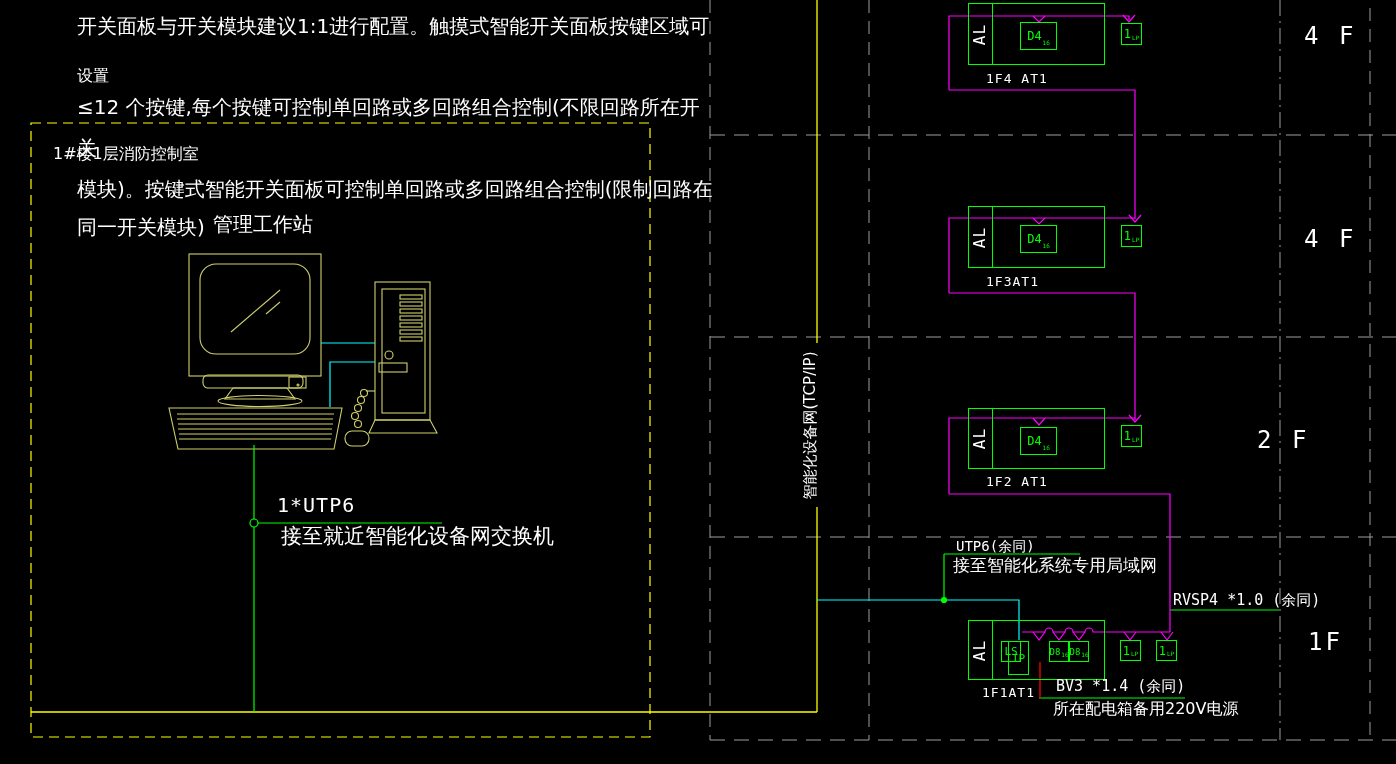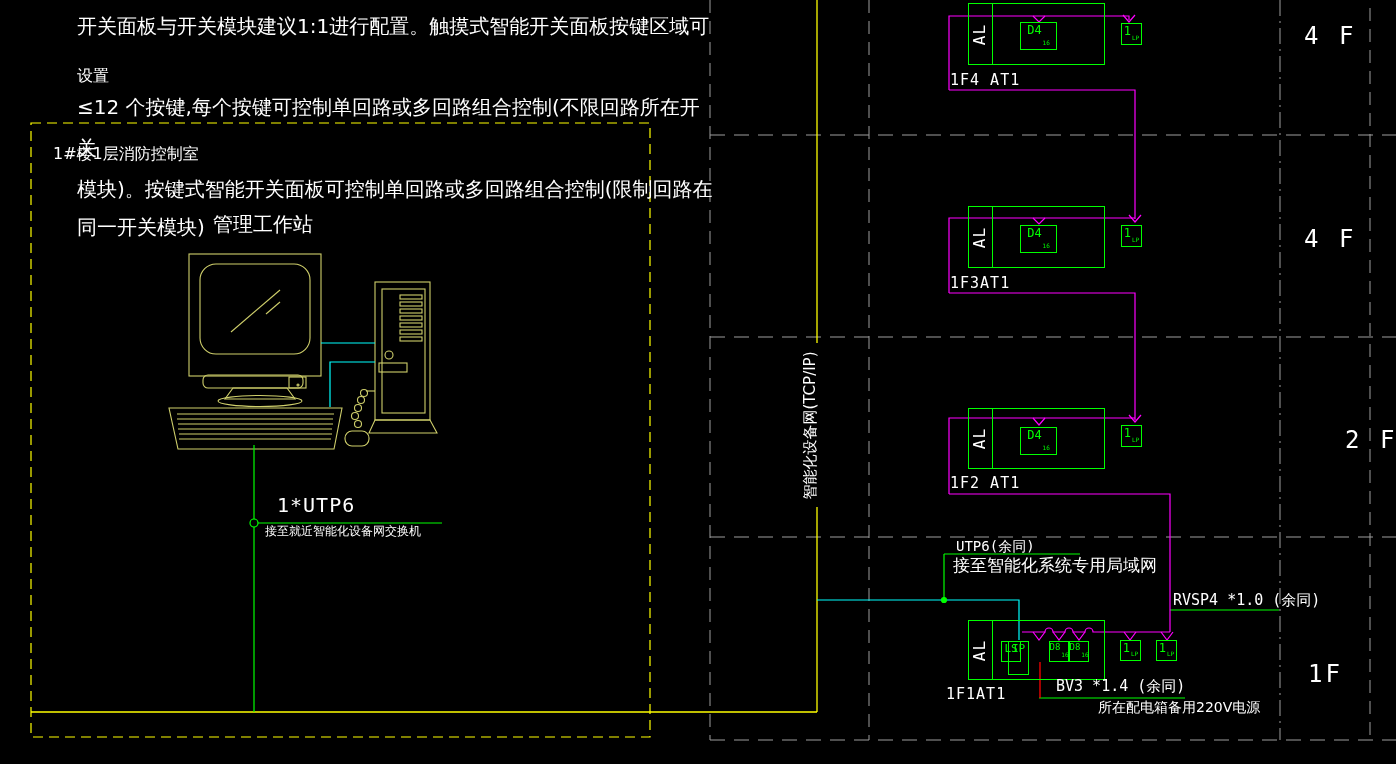--- a/index.html
+++ b/index.html
@@ -4,29 +4,29 @@
 <style>
   html,body{margin:0;padding:0;background:#000;}
   #stage{position:relative;width:1396px;height:764px;background:#000;overflow:hidden;
          font-family:"DejaVu Sans","Liberation Sans",sans-serif;margin-left:17px;}
   #stage svg{position:absolute;left:0;top:0;}
   .t{position:absolute;color:#ffffff;white-space:nowrap;line-height:1.1;
      font-family:"DejaVu Sans","Liberation Sans",sans-serif;}
   .mono{font-family:"DejaVu Sans Mono","Liberation Mono",monospace;letter-spacing:1px;}
   .gbox{position:absolute;border:1px solid #00ff00;box-sizing:border-box;background:transparent;}
   .aldv{position:absolute;left:23px;top:0;height:100%;width:0;border-left:1px solid #00ff00;}
-  .mod{display:flex;justify-content:center;color:#00ff00;
+  .mod{display:flex;align-items:center;justify-content:center;color:#00ff00;
        font-family:"DejaVu Sans Mono","Liberation Mono",monospace;}
   .mod .sub{font-size:6px;align-self:flex-end;margin:0 0 3px 1px;}
   .vflex{position:absolute;display:flex;align-items:center;justify-content:center;}
   .vflex span{transform:rotate(-90deg);white-space:nowrap;}
   .altext{color:#ffffff;font-size:16px;font-family:"DejaVu Sans Mono",monospace;letter-spacing:1px;}
   .risertext{color:#ffffff;font-size:15px;}
   .floorlabel{font-size:24px;letter-spacing:3px;}
-  .panellabel{font-size:15px;}
+  .panellabel{font-size:13px;padding-left:36px;}
 </style>
 </head>
 <body>
 
 <div id="stage">
 
   <svg width="1396" height="764" viewBox="0 0 1396 764">
 
     <g stroke="#9e9e9e" stroke-width="1" fill="none">
       <path d="M693,0 V740" stroke-dasharray="13,8"></path>
@@ -130,21 +130,21 @@
     <div class="t" style="left:60px;top:67px;font-size:16px">设置</div>
     <div class="t" style="left:60px;top:96px;font-size:20px">≤12 个按键,每个按键可控制单回路或多回路组合控制(不限回路所在开</div>
     <div class="t" style="left:60px;top:137px;font-size:20px">关</div>
     <div class="t" style="left:60px;top:178px;font-size:20px">模块)。按键式智能开关面板可控制单回路或多回路组合控制(限制回路在</div>
     <div class="t" style="left:60px;top:216px;font-size:20px">同一开关模块)</div>
   </div>
 
   <div class="t" style="left:36px;top:145px;font-size:16px">1#楼1层消防控制室</div>
   <div class="t" style="left:196px;top:213px;font-size:20px">管理工作站</div>
   <div class="t mono" style="left:260px;top:494px;font-size:20px">1*UTP6</div>
-  <div class="t" style="left:248px;top:525px;font-size:12px">接至就近智能化设备网交换机</div>
+  <div class="t" style="left:264px;top:525px;font-size:21px">接至就近智能化设备网交换机</div>
 
   <div class="vflex" style="left:770px;top:343px;width:46px;height:164px">
     <span class="risertext">智能化设备网(TCP/IP)</span>
   </div>
 
   <div class="gbox" style="left:951px;top:3px;width:137px;height:62px">
       <div class="aldv"></div>
     </div>
   <div class="vflex" style="left:951px;top:3px;width:24px;height:62px">
       <span class="altext">AL</span>
@@ -185,21 +185,21 @@
     </div>
   <div class="gbox mod" style="left:1003px;top:427px;width:37px;height:28px;font-size:12px">
       <span>D4</span>
       <span class="sub">16</span>
     </div>
   <div class="gbox mod" style="left:1104px;top:425px;width:21px;height:22px;font-size:12px">
       <span>1</span>
       <span class="sub">LP</span>
     </div>
   <div class="t mono panellabel" style="left:933px;top:475px">1F2 AT1</div>
-  <div class="t mono floorlabel" style="left:1328px;top:427px">2 F</div>
+  <div class="t mono floorlabel" style="left:1240px;top:427px">2 F</div>
 
   <div class="gbox" style="left:951px;top:620px;width:137px;height:60px">
       <div class="aldv"></div>
     </div>
   <div class="vflex" style="left:951px;top:620px;width:24px;height:60px">
       <span class="altext">AL</span>
     </div>
   <div class="gbox mod" style="left:991px;top:641px;width:21px;height:34px;font-size:11px">
       <span>IP</span>
     </div>
@@ -216,21 +216,21 @@
     </div>
   <div class="gbox mod" style="left:1103px;top:640px;width:21px;height:21px;font-size:12px">
       <span>1</span>
       <span class="sub">LP</span>
     </div>
   <div class="gbox mod" style="left:1139px;top:640px;width:21px;height:21px;font-size:12px">
       <span>1</span>
       <span class="sub">LP</span>
     </div>
   <div class="t mono panellabel" style="left:929px;top:686px">1F1AT1</div>
-  <div class="t mono floorlabel" style="left:1291px;top:661px">1F</div>
+  <div class="t mono floorlabel" style="left:1291px;top:629px">1F</div>
 
   <div class="t mono" style="left:939px;top:539px;font-size:14px;letter-spacing:0">UTP6(余同)</div>
   <div class="t" style="left:936px;top:556px;font-size:17px">接至智能化系统专用局域网</div>
   <div class="t mono" style="left:1156px;top:592px;font-size:15px;letter-spacing:0">RVSP4 *1.0 (余同)</div>
   <div class="t mono" style="left:1039px;top:678px;font-size:15px;letter-spacing:0">BV3 *1.4 (余同)</div>
-  <div class="t" style="left:1081px;top:700px;font-size:14px">所在配电箱备用220V电源</div>
+  <div class="t" style="left:1036px;top:700px;font-size:16px">所在配电箱备用220V电源</div>
 
 </div>
 
 </body></html>

